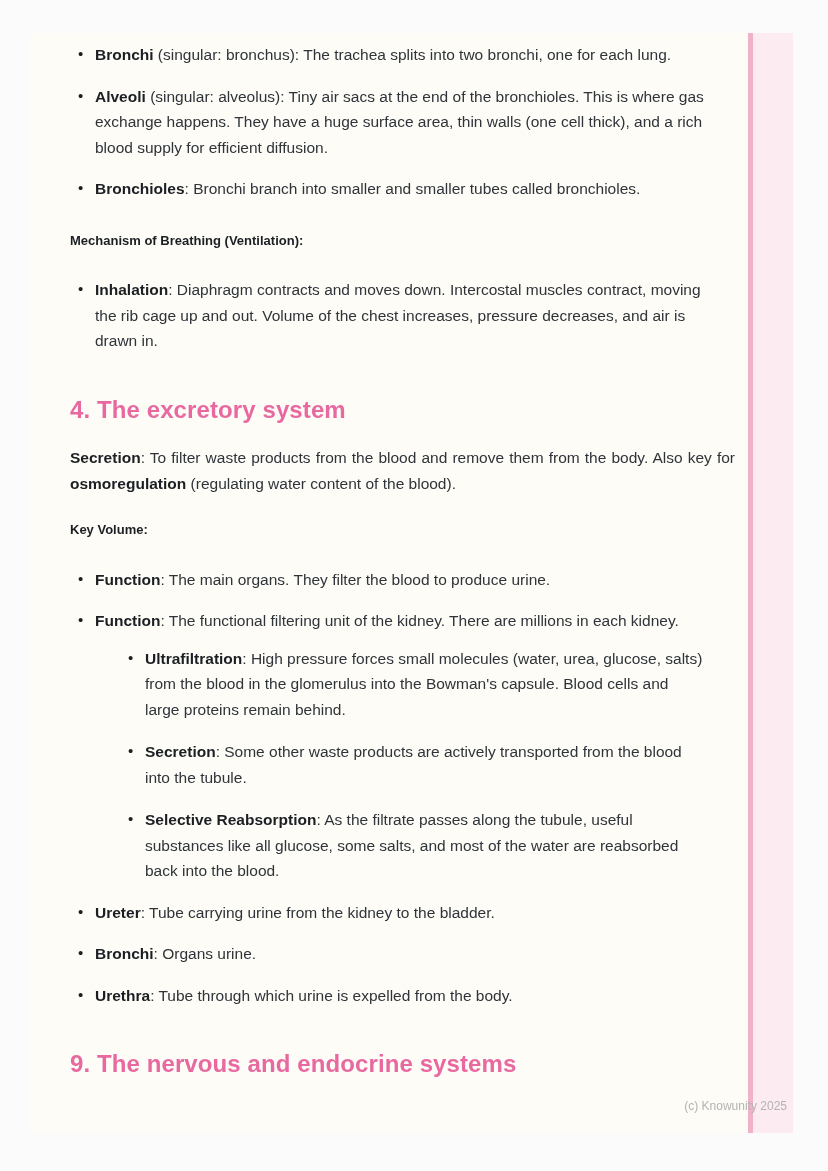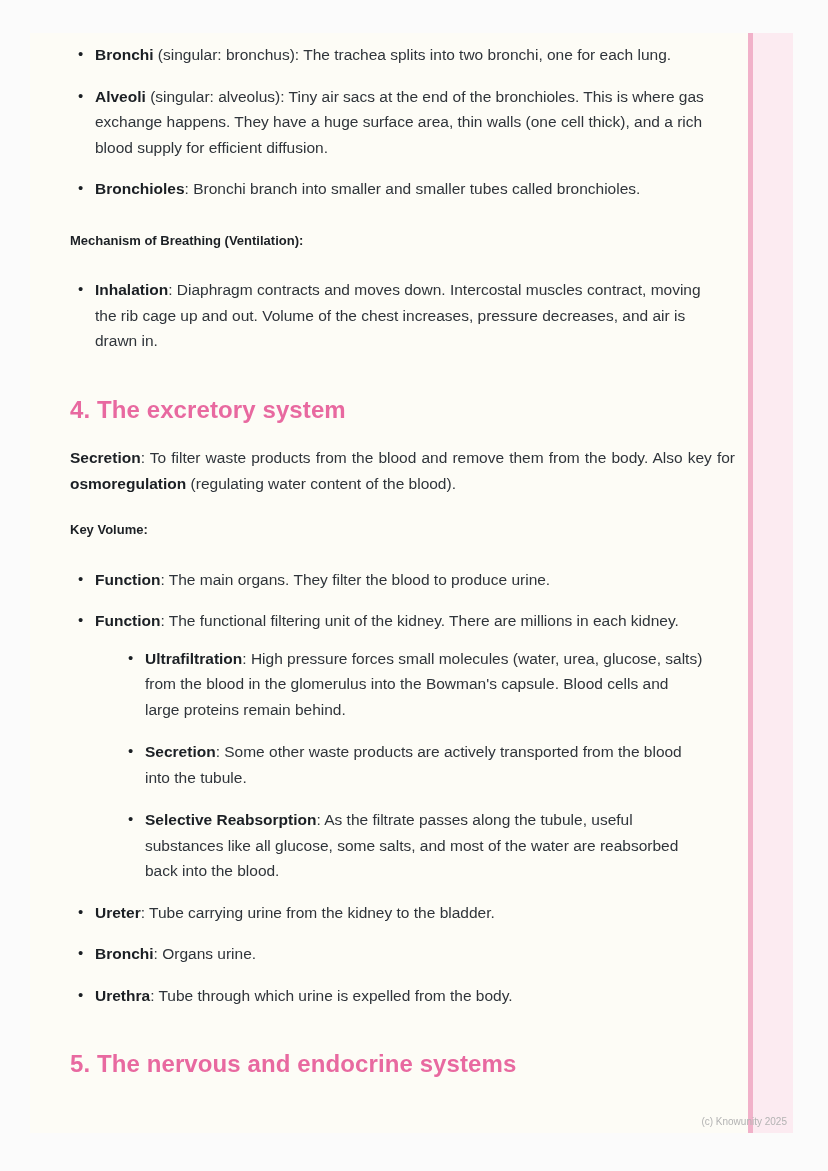--- a/index.html
+++ b/index.html
@@ -94,24 +94,23 @@
   }
   .para {
     margin: 0 0 21px 0;
     max-width: 667px;
     text-align: justify;
   }
   .footer-note {
     position: absolute;
     right: 6px;
     top: 1066px;
-    font-size: 10px;
+    font-size: 12px;
     color: #b3b3b3;
     z-index: 2;
-    margin-top: 17px;
   }
 </style>
 </head>
 <body>
 
 <div class="canvas">
   <div class="sheet">
     <div class="stripe-band"></div>
     <div class="stripe-line"></div>
 
@@ -165,19 +164,19 @@
           <strong>Ureter</strong><span>: Tube carrying urine from the kidney to the bladder.</span>
         </li>
         <li>
           <strong>Bronchi</strong><span>: Organs urine.</span>
         </li>
         <li>
           <strong>Urethra</strong><span>: Tube through which urine is expelled from the body.</span>
         </li>
       </ul>
 
-      <div class="pink-heading" style="margin-bottom:0;">5. The nervous and endocrine systems</div>
+      <div class="pink-heading" style="margin-bottom:0;">9. The nervous and endocrine systems</div>
 
     </div>
 
     <div class="footer-note">(c) Knowunity 2025</div>
   </div>
 </div>
 
 </body></html>

